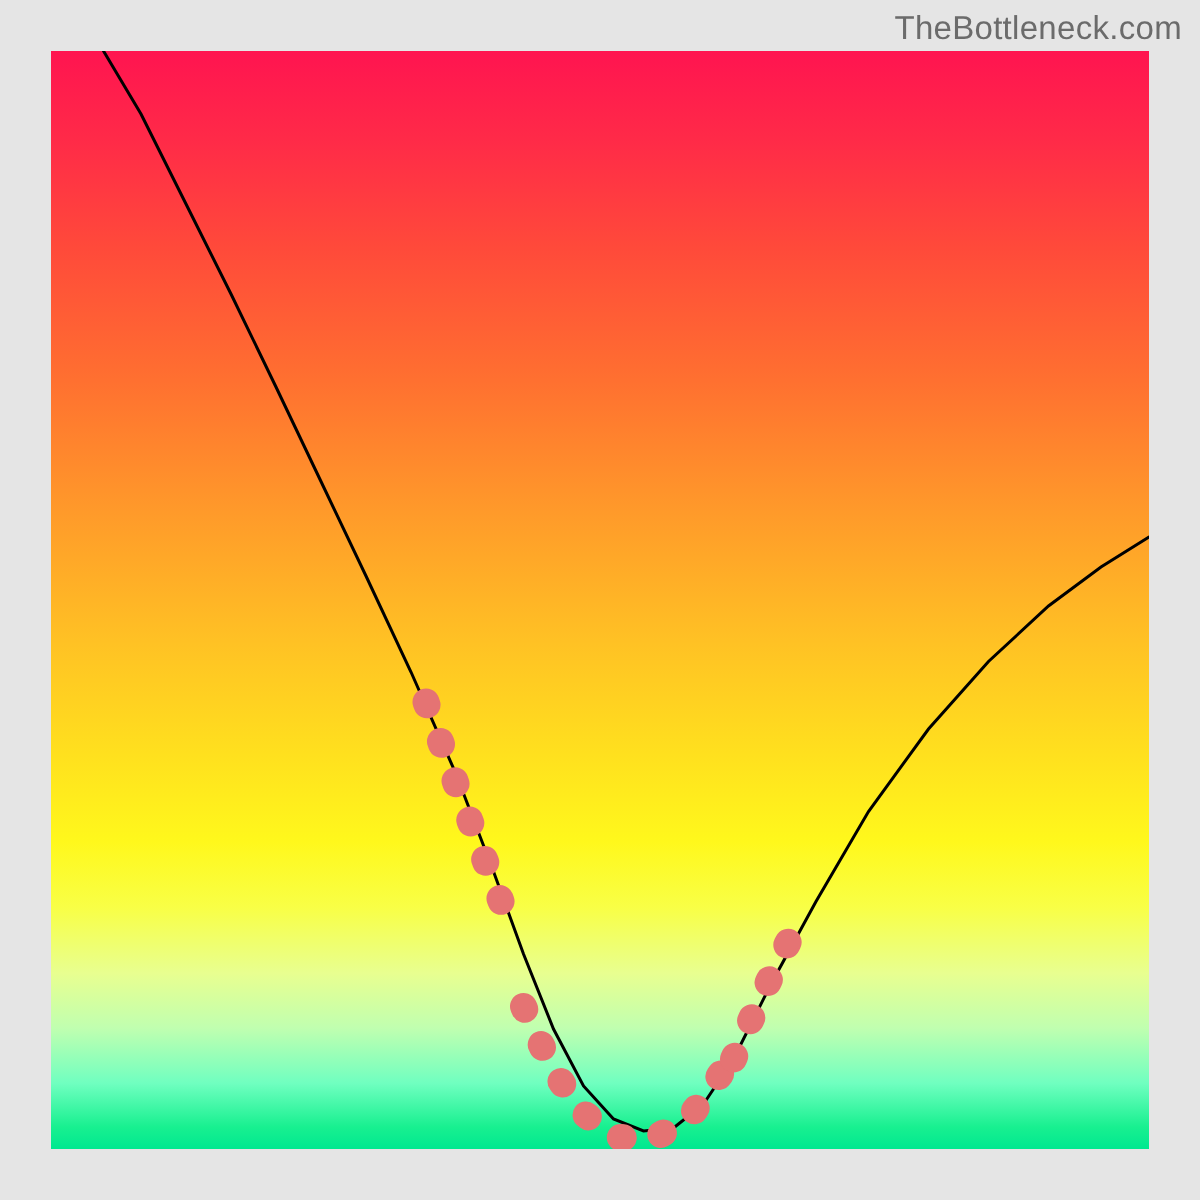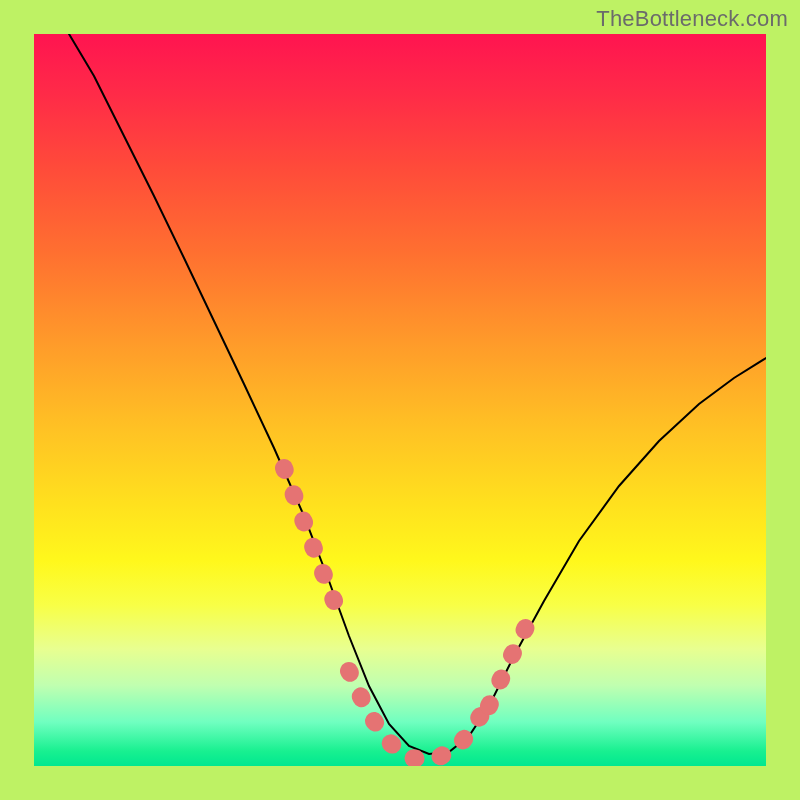--- a/index.html
+++ b/index.html
@@ -10,21 +10,21 @@
     background: #000;
     font-family: Arial, Helvetica, sans-serif;
     overflow: hidden;
   }
   .frame {
     position: absolute;
     top: 0;
     left: 0;
     width: 800px;
     height: 800px;
-    background: #bef264;
+    background: #e5e5e5;
   }
   .plot {
     position: absolute;
     top: 34px;
     left: 34px;
     width: 732px;
     height: 732px;
     background: linear-gradient(to bottom,
       #ff1450 0%,
       #ff2a48 8%,

